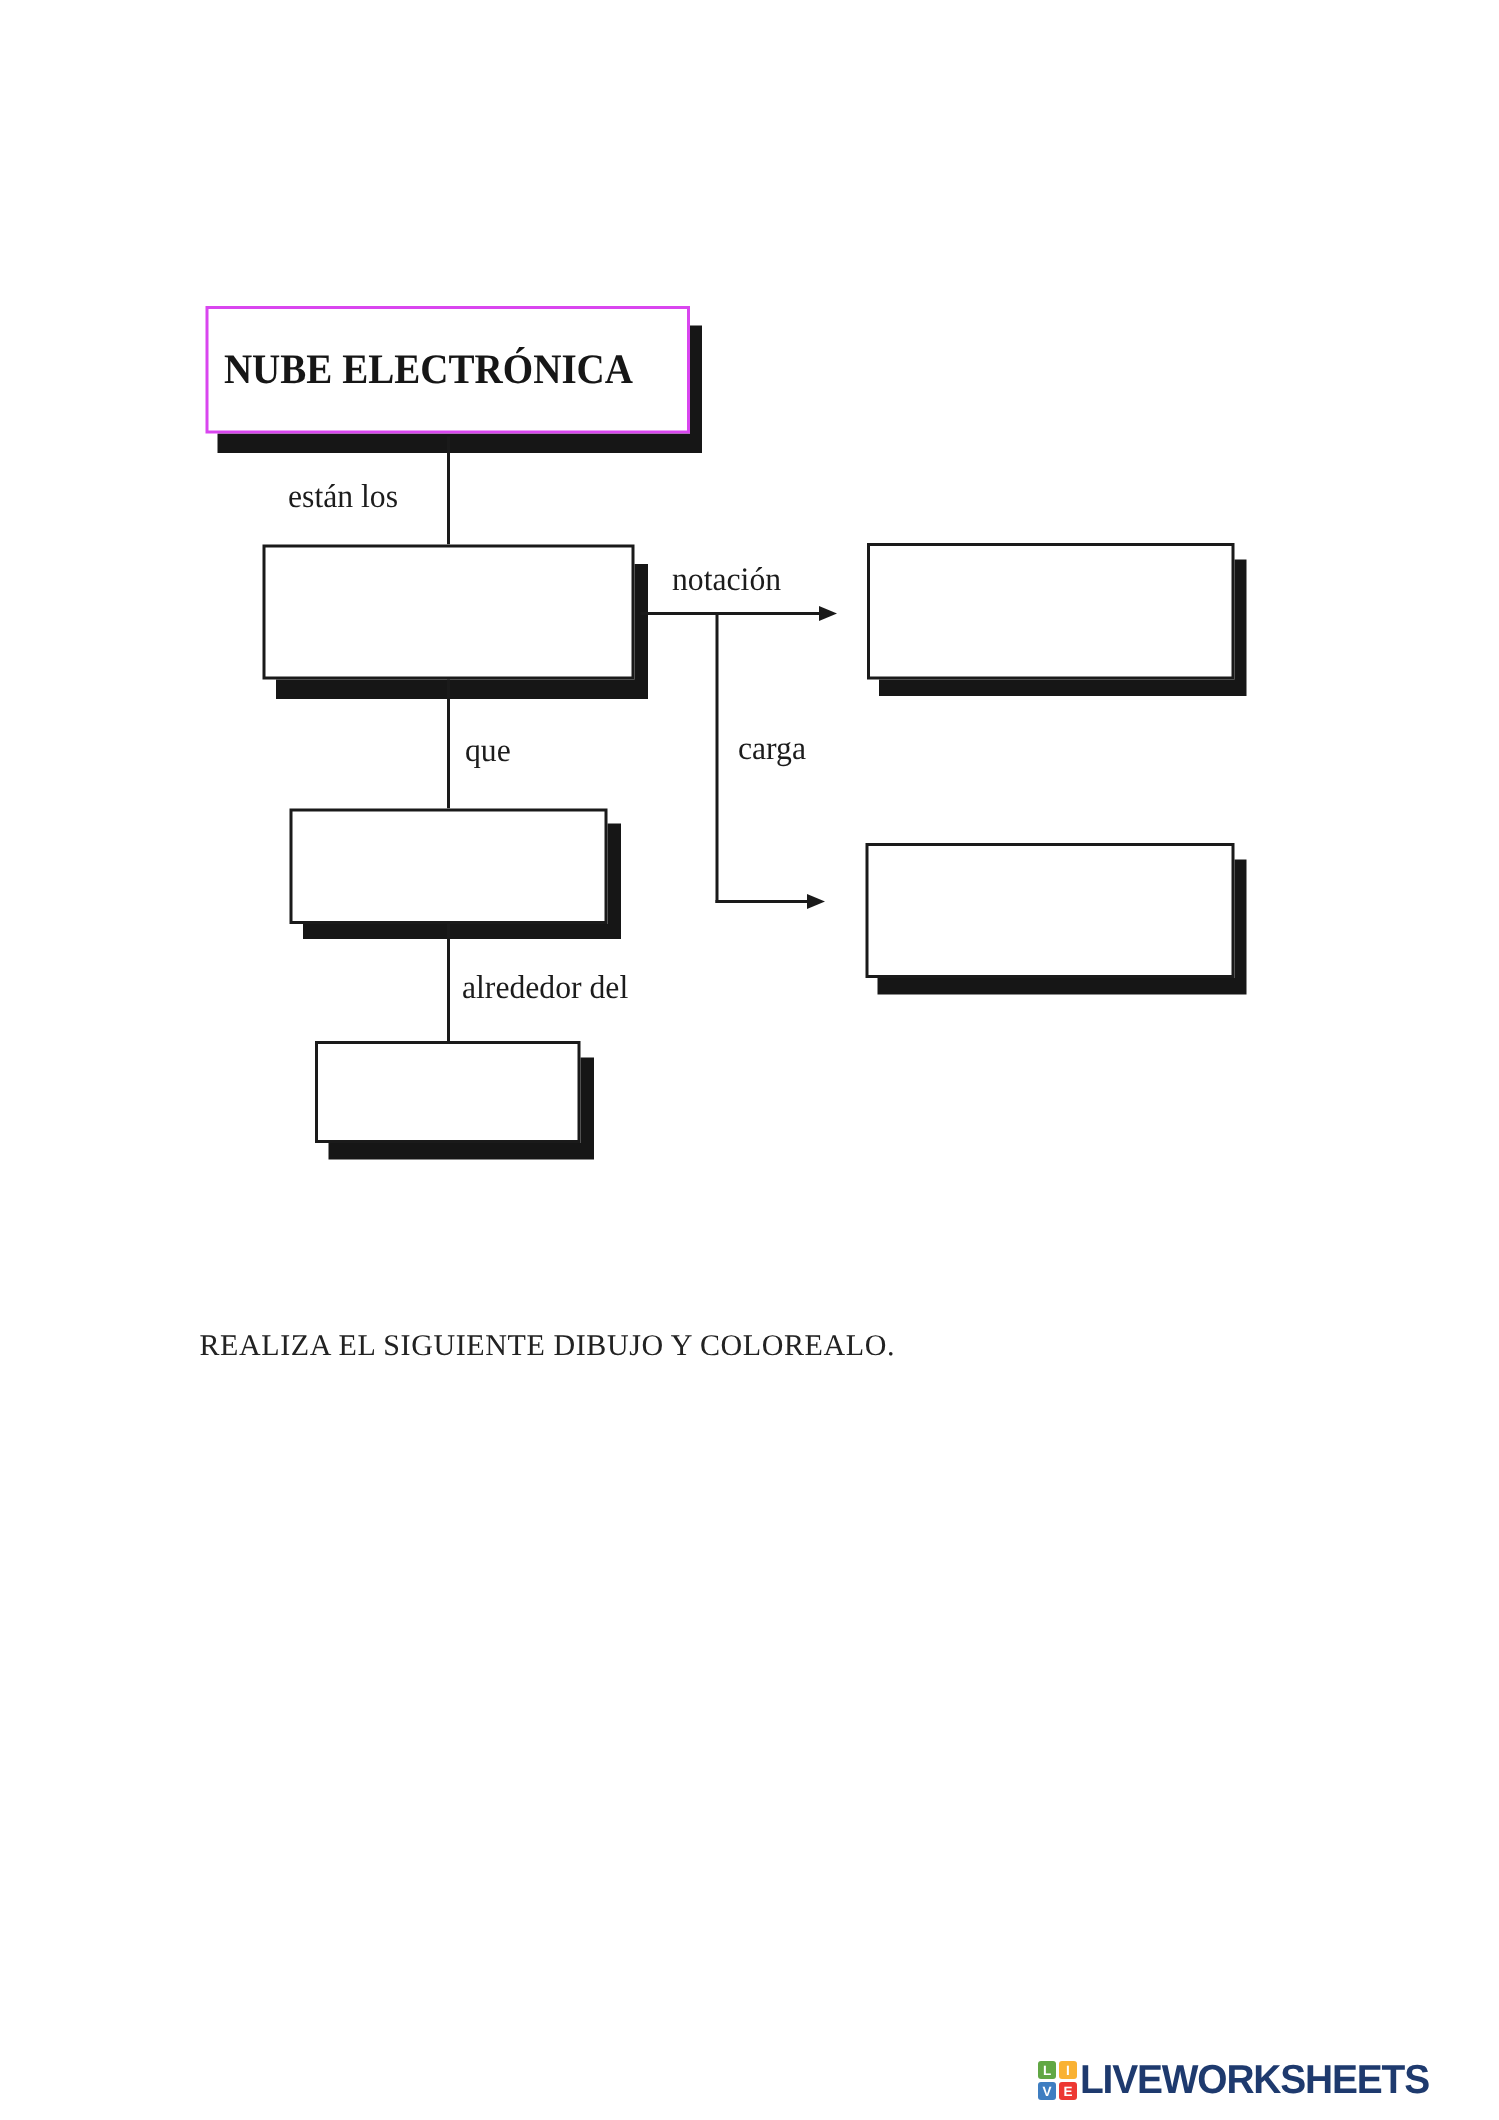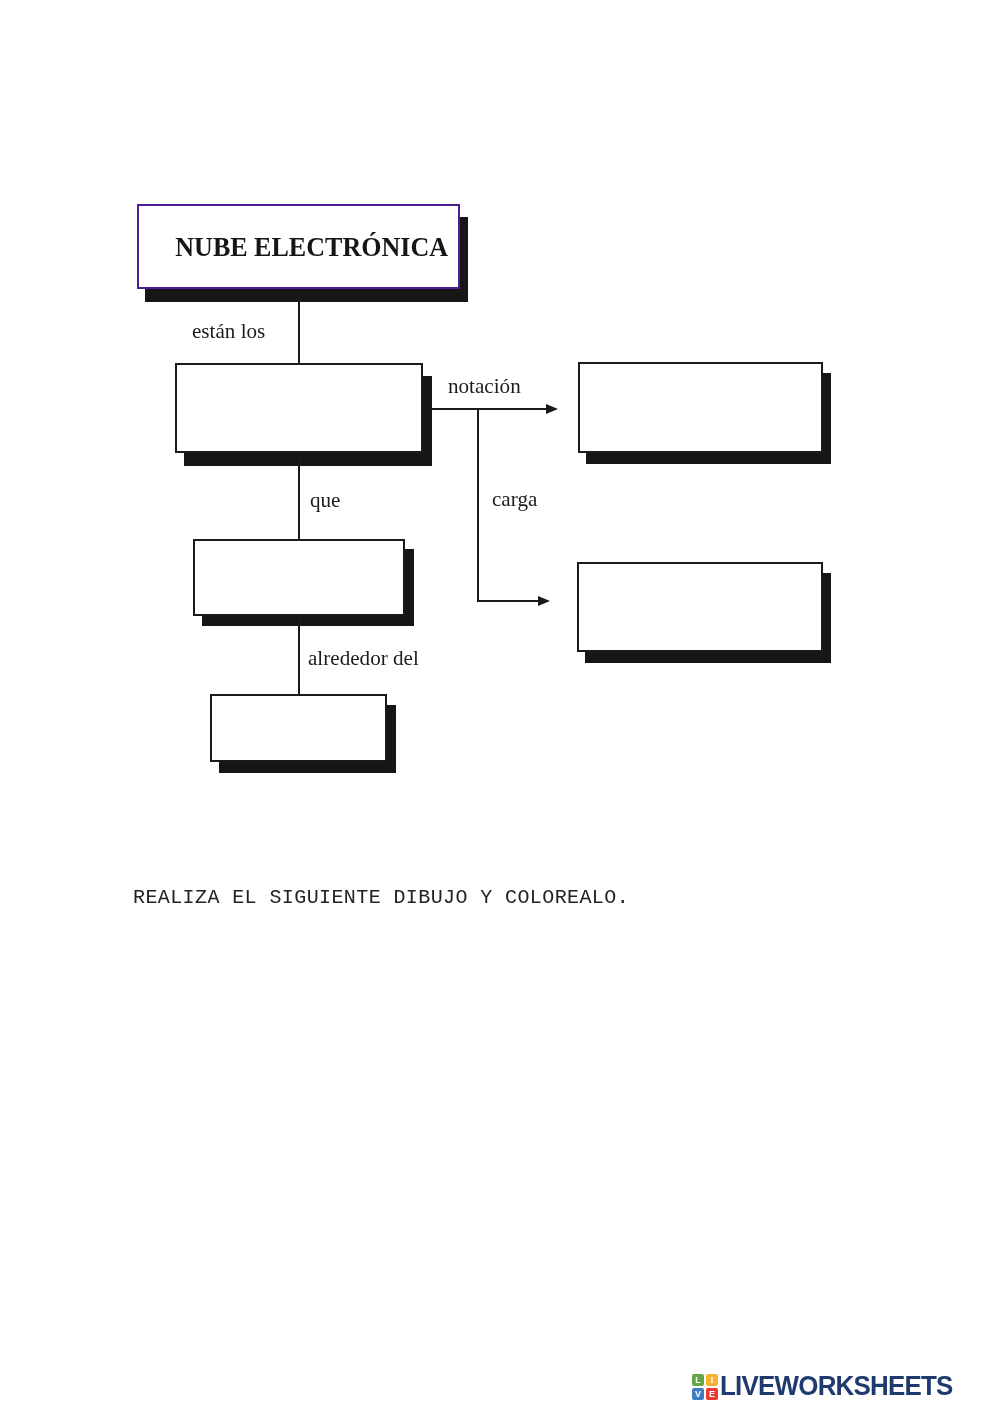--- a/index.html
+++ b/index.html
@@ -11,23 +11,23 @@
     position: absolute;
     background: #ffffff;
     border: 2px solid #1a1a1a;
     box-shadow: 8px 12px 0 0 #161616;
   }
 
   .title-box {
     position: absolute;
     left: 137px; top: 204px; width: 323px; height: 85px;
     background: #ffffff;
-    border: 2px solid #4c1d95;
+    border: 2px solid #d946ef;
     box-shadow: 8px 13px 0 0 #161616;
-    display: flex; align-items: center; justify-content: flex-end;
+    display: flex; align-items: center; justify-content: flex-start;
   }
   .title-box span {
     font-family: "Liberation Serif", serif;
     font-weight: bold;
     font-size: 28px;
     letter-spacing: 0px;
     transform: scaleX(0.93);
     white-space: nowrap;
     color: #161616;
   }
@@ -49,21 +49,21 @@
     font-size: 22px;
     color: #1c1c1c;
     white-space: nowrap;
     transform: scaleX(0.96);
     transform-origin: left center;
   }
 
   .instruction {
     position: absolute;
     left: 133px; top: 886px;
-    font-family: Liberation Mono, monospace;
+    font-family: Liberation Serif, serif;
     font-size: 20px;
     letter-spacing: 0.4px;
     color: #222222;
     white-space: nowrap;
   }
 
   
   .brand {
     position: absolute;
     left: 692px; top: 1371px;

